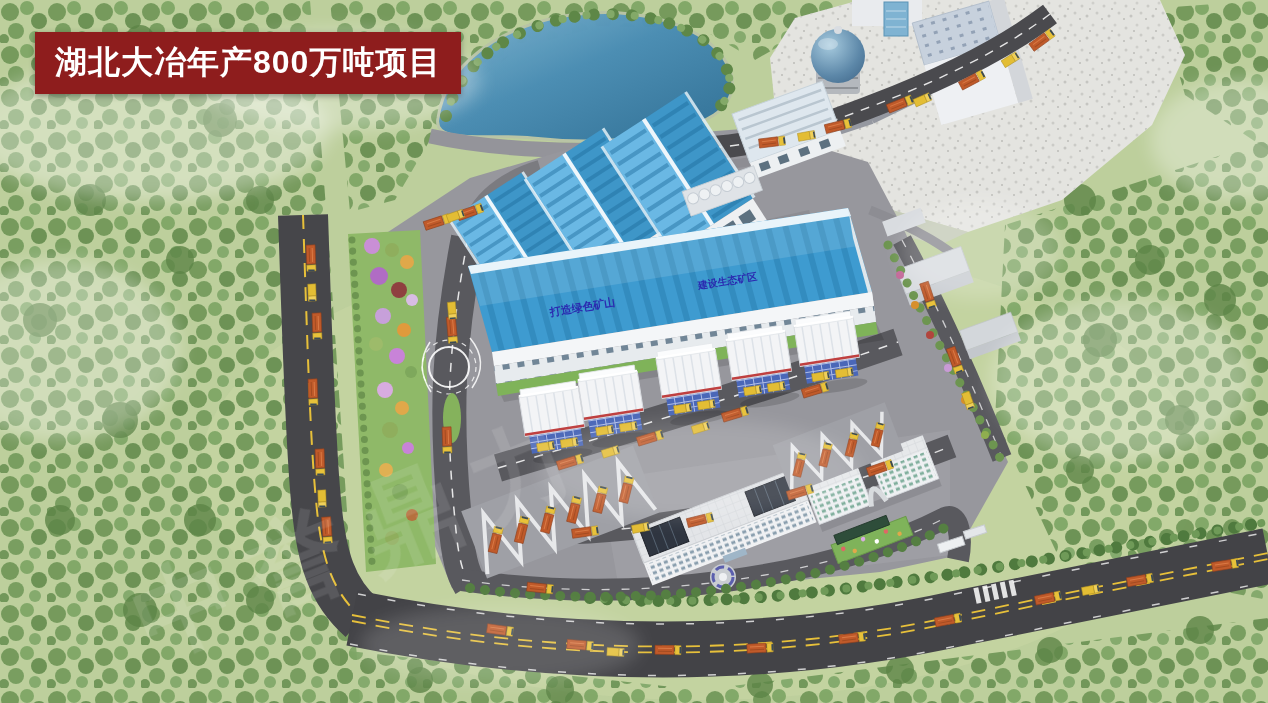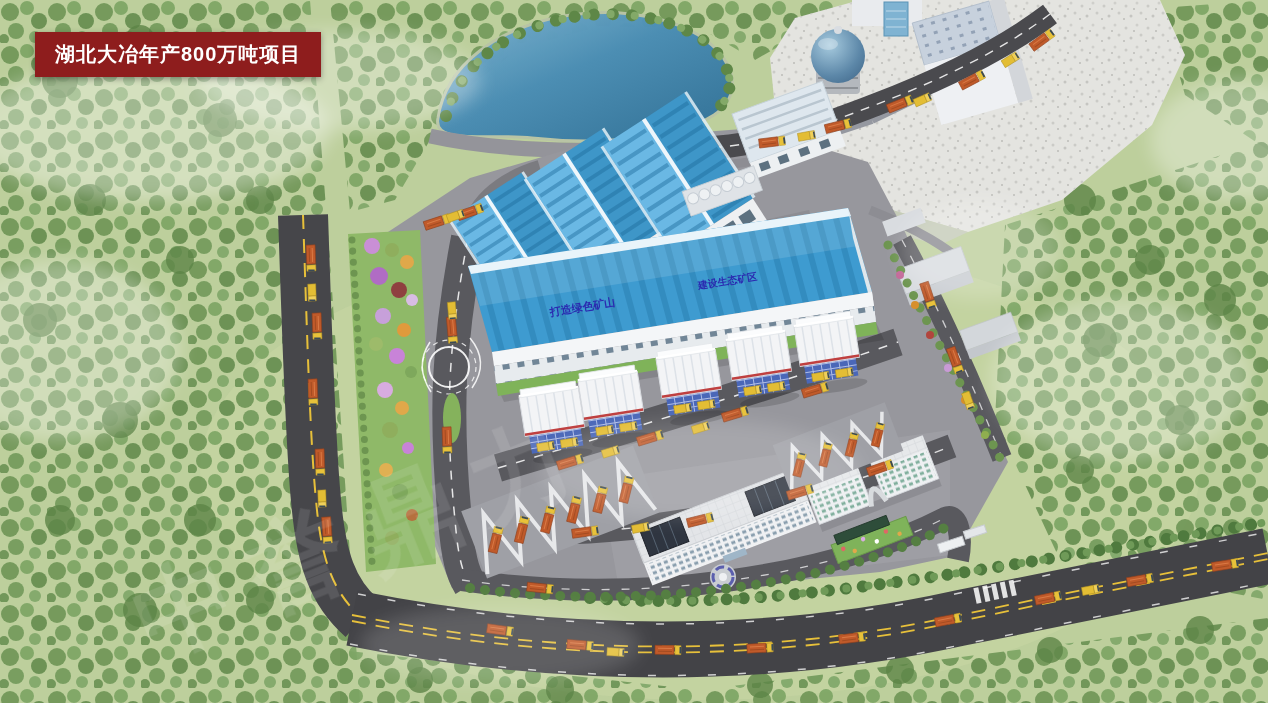--- a/index.html
+++ b/index.html
@@ -1,20 +1,20 @@
 <!DOCTYPE html>
 <html><head>
 <meta charset="utf-8">
 <style>
   html,body{margin:0;padding:0;background:#222;}
   .stage{position:relative;width:1268px;height:703px;overflow:hidden;
          font-family:"Liberation Sans",sans-serif;background:#bdcf9c;}
   .stage svg{position:absolute;left:0;top:0;}
   .banner{position:absolute;left:35px;top:32px;background:#8e1d1d;color:#fff;
-          font-size:20px;font-weight:bold;letter-spacing:1px;padding:9px 20px;
+          font-size:32px;font-weight:bold;letter-spacing:1px;padding:9px 20px;
           box-shadow:0 2px 6px rgba(0,0,0,.35);white-space:nowrap;}
   .slogan{position:absolute;color:#2b2bb0;font-weight:bold;white-space:nowrap;
           transform-origin:left center;}
   .s1{left:550px;top:305px;font-size:11px;transform:rotate(-9deg);}
   .s2{left:698px;top:279px;font-size:10px;transform:rotate(-9deg);}
   .watermark{position:absolute;left:140px;top:560px;font-size:100px;font-weight:bold;
              color:rgba(255,255,255,0.10);letter-spacing:20px;white-space:nowrap;
              transform:rotate(-22deg);transform-origin:left center;pointer-events:none;}
 </style>
 </head>

